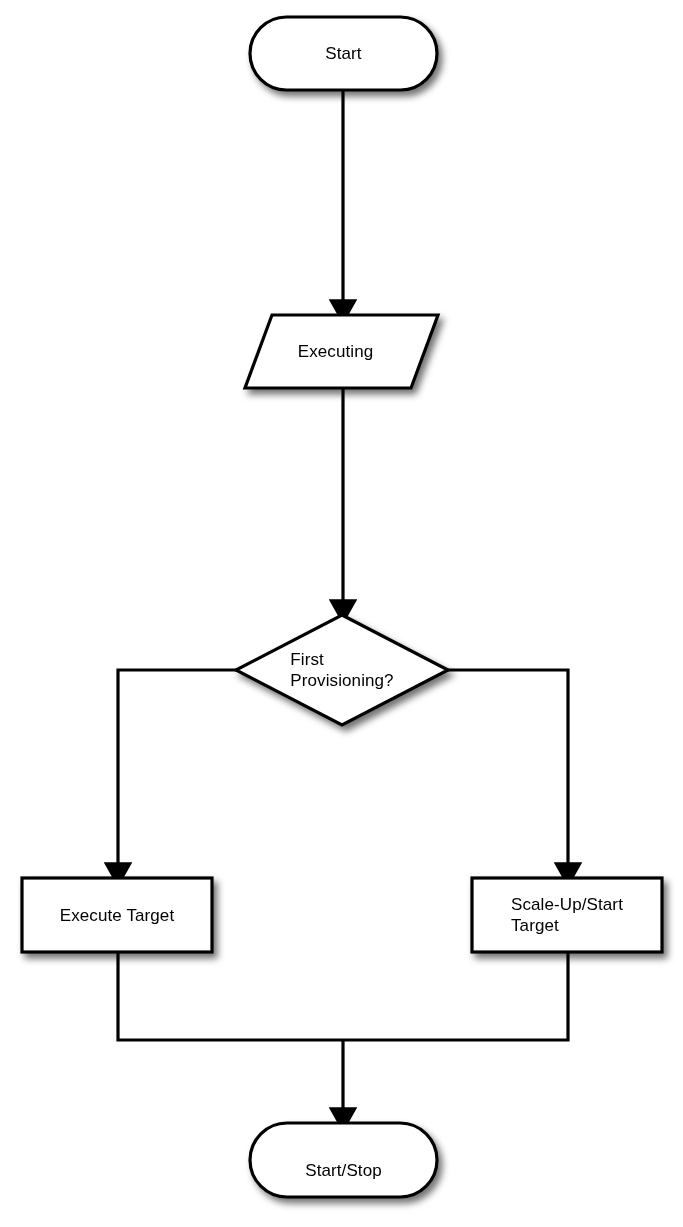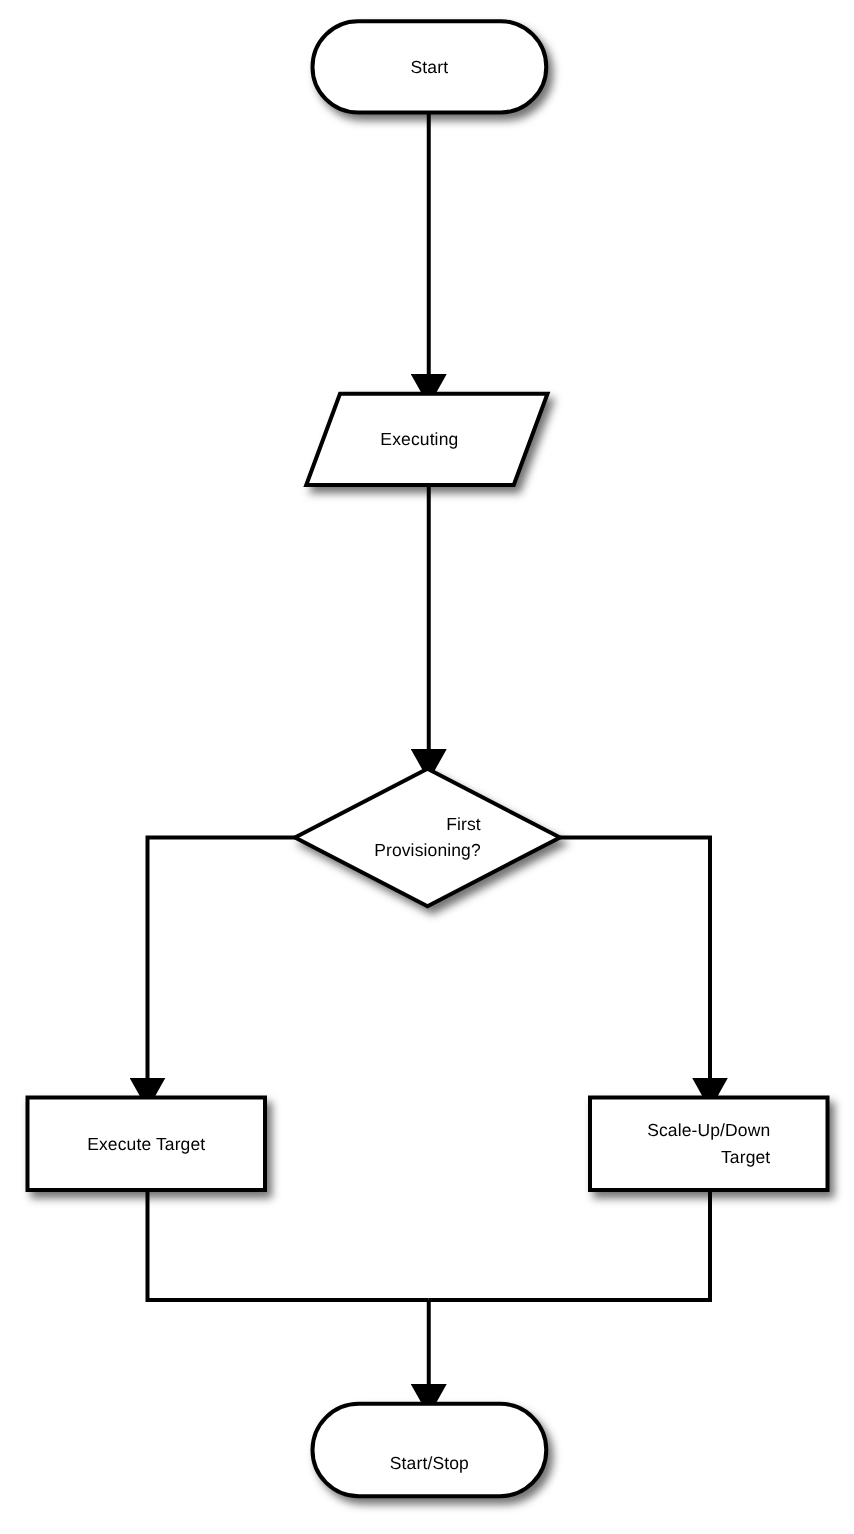--- a/index.html
+++ b/index.html
@@ -22,23 +22,23 @@
     top: 0;
     left: 0;
     width: 683px;
     height: 1227px;
   }
   .node-label {
     position: absolute;
     display: flex;
     align-items: center;
     justify-content: center;
-    text-align: right;
+    text-align: left;
     color: #000000;
-    font-size: 14px;
+    font-size: 17px;
     line-height: 21px;
     white-space: pre-line;
     pointer-events: none;
     letter-spacing: 0.1px;
   }
 </style>
 </head>
 <body>
 
 <div id="canvas">
@@ -80,18 +80,18 @@
 
   <div class="node-label" style="left:250px; top:17px; width:187px; height:73px;">Start</div>
 
   <div class="node-label" style="left:239px; top:315px; width:193px; height:73px;">Executing</div>
 
   <div class="node-label" style="left:22px; top:878px; width:190px; height:74px;">Execute Target</div>
 
   <div class="node-label" style="left:236px; top:615px; width:212px; height:110px;">First
 Provisioning?</div>
 
-  <div class="node-label" style="left:472px; top:878px; width:190px; height:74px;">Scale-Up/Down
+  <div class="node-label" style="left:472px; top:878px; width:190px; height:74px;">Scale-Up/Start
 Target</div>
 
   <div class="node-label" style="left:250px; top:1123px; width:187px; height:95px;">Start/Stop</div>
 
 </div>
 
 </body></html>

